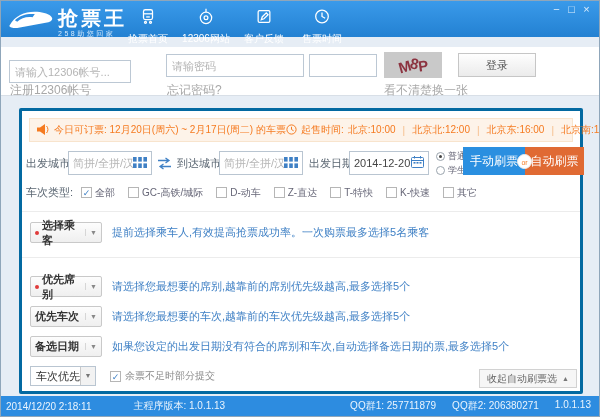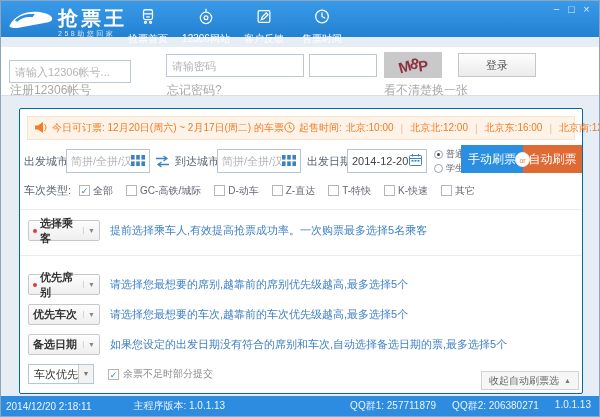--- a/index.html
+++ b/index.html
@@ -38,21 +38,21 @@
   .captcha .c1 { transform:rotate(12deg) translateY(-1px); }
   .captcha .c2 { transform:rotate(-8deg) translateY(1px); }
   .login-btn { position:absolute; left:457px; top:6px; width:78px; height:24px;
                background:linear-gradient(#fefefe,#ebebeb); border:1px solid #c6c6c6;
                font-size:11px; color:#555; cursor:pointer; }
   .sub-link { position:absolute; top:35px; font-size:12px; color:#a8a8a8; cursor:pointer; }
   .l-reg { left:9px; } .l-fgt { left:166px; } .l-ref { left:383px; }
 
   
   .panel { position:absolute; left:18px; top:107px; width:564px; height:286px;
-           background:#fff; border:1px solid #0369a1; border-radius:2px; }
+           background:#fff; border:3px solid #0369a1; border-radius:2px; }
 
   .notice { position:absolute; left:7px; top:7px; right:7px; height:24px;
             background:#fdf3e9; border:1px solid #f8e4cd; display:flex; align-items:center;
             justify-content:space-between; padding:0 7px; font-size:10px; color:#f57a20;
             white-space:nowrap; }
   .notice .grp { display:flex; align-items:center; gap:4px; }
   .n-sep { color:#f6bd8a; margin:0 3px; }
 
   .s-lbl { position:absolute; font-size:11px; color:#5a6672; line-height:24px; }
   .in { position:absolute; height:24px; border:1px solid #b9c5d1; display:flex;

